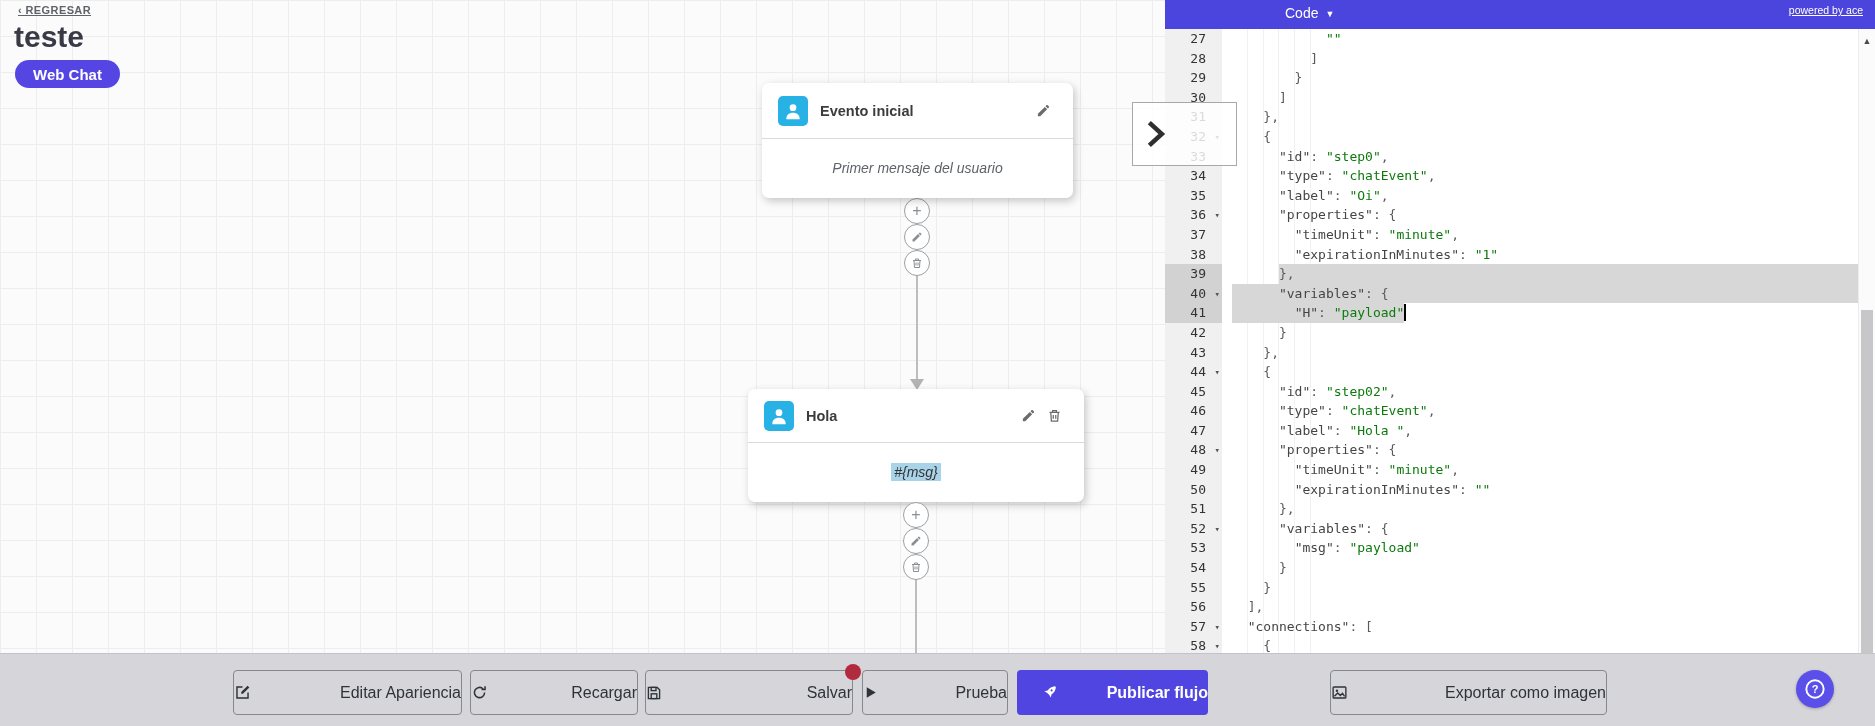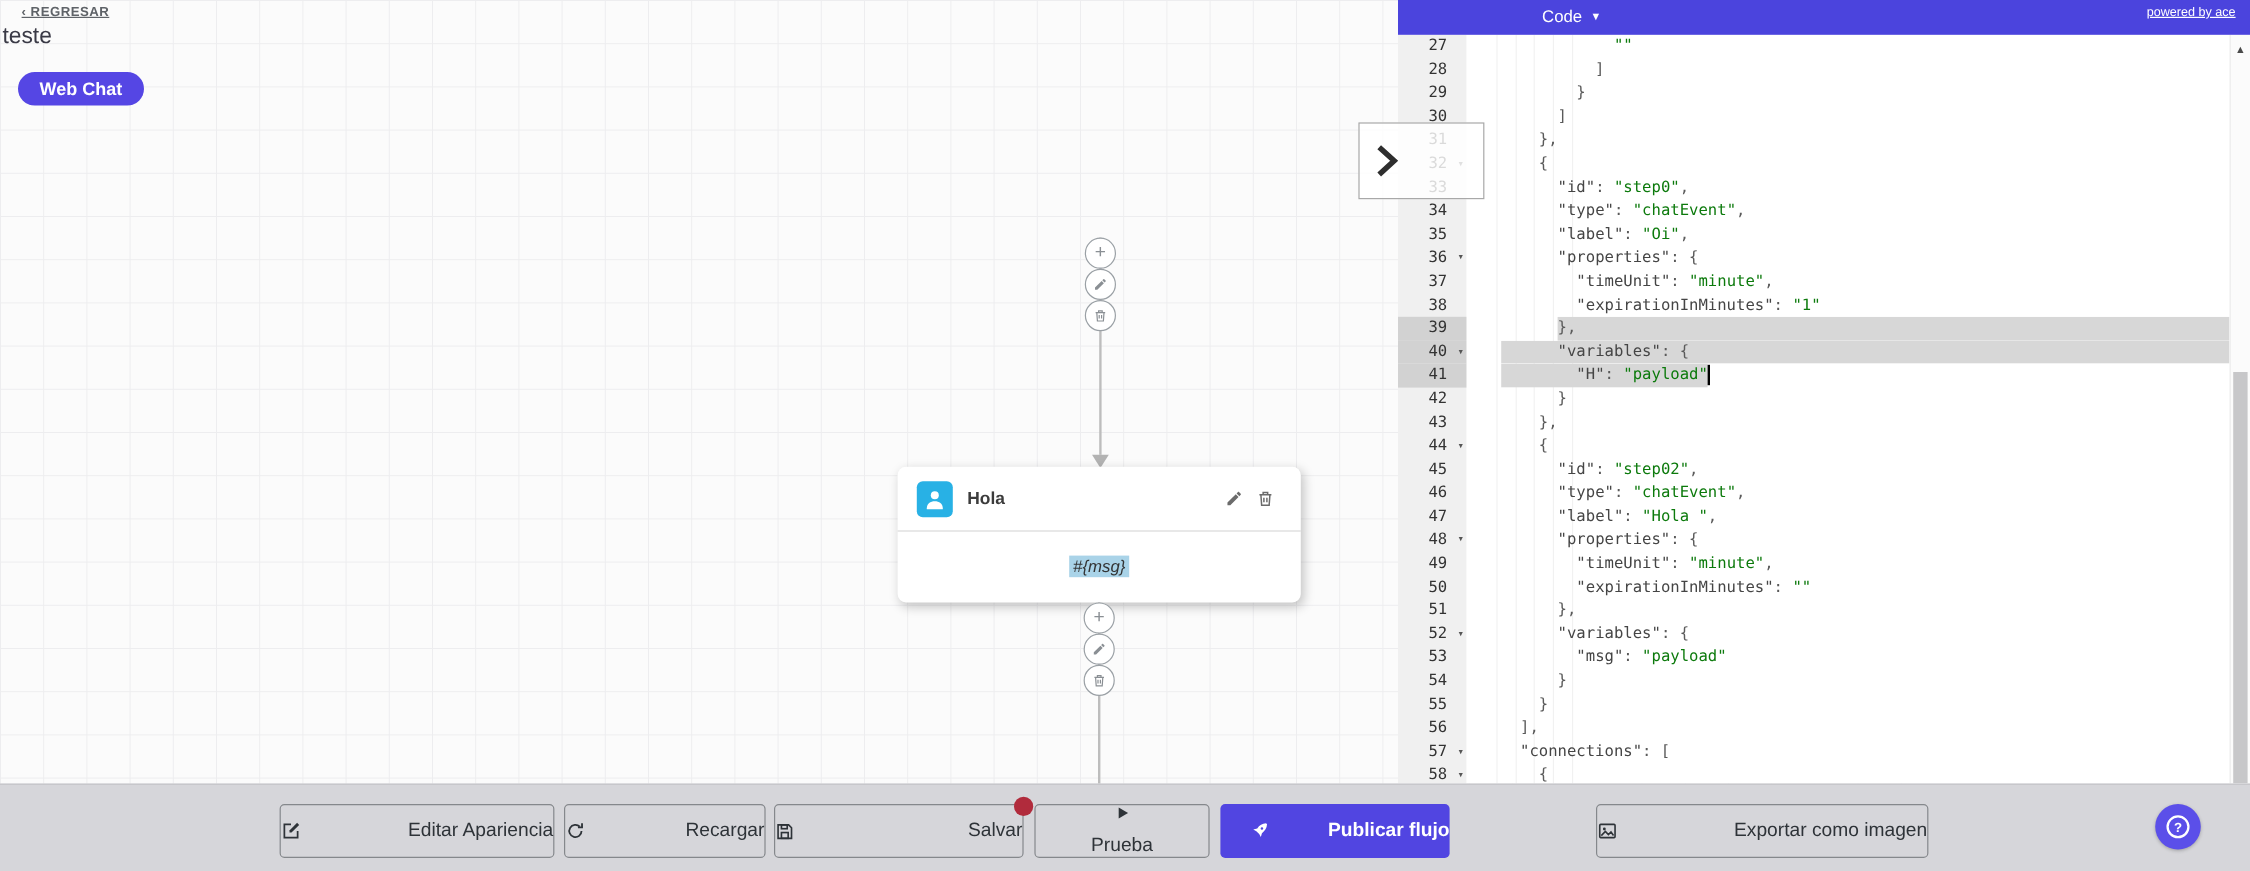--- a/index.html
+++ b/index.html
@@ -8,21 +8,21 @@
   .screen { position:relative; width:1875px; height:726px; overflow:hidden; }
 
   
   .canvas { position:absolute; left:0; top:0; width:1589px; height:653px;
     background-color:#fbfbfb;
     background-image:linear-gradient(#ededef 1px, transparent 1px),
                      linear-gradient(90deg, #ededef 1px, transparent 1px);
     background-size:36px 36px; }
   .back-link { position:absolute; left:18px; top:4px; font-size:11px; font-weight:bold;
     color:#5f6368; text-decoration:underline; letter-spacing:.4px; cursor:pointer; }
-  .flow-title { position:absolute; left:2px; top:20px; font-size:19px; font-weight:400; color:#3a3a46; }
+  .flow-title { position:absolute; left:14px; top:20px; font-size:30px; font-weight:700; color:#3a3a46; }
   .channel-badge { position:absolute; left:15px; top:60px; height:28px; padding:0 18px;
     background:var(--accent-badge); color:#fff; font-size:15px; font-weight:bold;
     border-radius:15px; display:flex; align-items:center; }
 
   
   .node { position:absolute; background:#fff; border-radius:7px;
     box-shadow:2px 3px 9px rgba(0,0,0,0.22); }
   .node1 { left:762px; top:83px; width:311px; height:115px; }
   .node2 { left:748px; top:389px; width:336px; height:113px; }
   .node-header { height:56px; display:flex; align-items:center; padding:0 16px;
@@ -56,21 +56,21 @@
   .editor-header { position:absolute; left:0; top:0; right:0; height:29px; background:var(--accent); }
   .mode-select { position:absolute; left:120px; top:5px; color:#fff; font-size:14px;
     cursor:pointer; display:flex; align-items:center; gap:7px; }
   .mode-caret { font-size:9px; margin-top:2px; }
   .powered { position:absolute; right:12px; top:4px; color:#fff; font-size:10.5px;
     font-weight:normal; text-decoration:underline; cursor:pointer; }
   .editor-body { position:absolute; left:0; top:29px; right:0; bottom:0; overflow:hidden; }
   .gutter-bg { position:absolute; left:0; top:0; bottom:0; width:57px; background:#f0f0f0; }
   .guides { position:absolute; top:0; bottom:0; width:1px; background:rgba(0,0,0,0.055); }
   .code-lines { position:absolute; left:0; top:0; right:17px; }
-  .crow { display:flex; height:19.6px; font:13px/19.6px "DejaVu Sans Mono", monospace;gap:19px; }
+  .crow { display:flex; height:19.6px; font:13px/19.6px "DejaVu Sans Mono", monospace; }
   .gcell { position:relative; width:57px; flex:0 0 auto; text-align:right;
     padding-right:16px; color:#333; }
   .gcell.gsel { background:#d2d2d2; }
   .fold { position:absolute; right:2px; top:1px; font-size:9px; color:#555; cursor:pointer; }
   .ctext { flex:1 1 auto; display:flex; padding-left:10px; overflow:hidden; }
   .pre { white-space:pre; color:#5a5a5a; }
   .grow { flex:1 1 auto; }
   .sel { background:var(--selection); }
   .tk { color:#454545; }
   .ts { color:#0c7a0c; }
@@ -84,21 +84,21 @@
   .sb-thumb { position:absolute; left:2px; right:2px; top:281px; bottom:0; background:#c7c7c9; cursor:pointer; }
 
   
   .toolbar { position:absolute; left:0; top:653px; width:1875px; height:73px;
     background:#d6d6da; border-top:1px solid #c4c4c8; }
   .tbtn { position:absolute; top:16px; height:45px; border:1px solid #85888c; border-radius:4px;
     background:transparent; display:flex; align-items:center; justify-content:space-between; gap:12px;
     font-size:16px; font-weight:500; color:#2e3338; cursor:pointer;
     font-family:"Liberation Sans", sans-serif; }
   .btn1 { left:233px; width:229px; } .btn2 { left:470px; width:168px; }
-  .btn3 { left:645px; width:208px; } .btn4 { left:862px; width:146px;flex-direction:column; }
+  .btn3 { left:645px; width:208px; } .btn4 { left:862px; width:146px; }
   .btn5 { left:1017px; width:191px; background:var(--accent-publish); border:none; color:#fff; font-weight:bold;padding-left:24px; }
   .btn6 { left:1330px; width:277px; }
   .red-dot { position:absolute; left:845px; top:10px; width:16px; height:16px;
     border-radius:50%; background:var(--red-dot); z-index:5; }
   .help-fab { position:absolute; left:1796px; top:16px; width:38px; height:38px; border-radius:50%;
     background:var(--accent-help); display:flex; align-items:center; justify-content:center;
     cursor:pointer; box-shadow:0 1px 3px rgba(0,0,0,0.25); }
 </style>
 </head>
 <body>
@@ -119,20 +119,41 @@
       <svg width="12" height="12" viewBox="0 0 24 24">
           <path d="M3 17.2V21h3.8L17.8 9.9l-3.7-3.7L3 17.2zM20.7 7c.4-.4.4-1 0-1.4l-2.3-2.3c-.4-.4-1-.4-1.4 0l-1.8 1.8 3.7 3.7L20.7 7z" fill="#8a8f94"></path>
         </svg>
     </div>
     <div class="chain-btn" style="left:904px; top:250px;">
       <svg width="12" height="12" viewBox="0 0 24 24" fill="none" stroke="#8a8f94" stroke-width="2">
           <path d="M4 7h16M9 7V4h6v3M6 7l1 14h10l1-14M10 11v6M14 11v6"></path>
         </svg>
     </div>
 
+    <div class="node node1">
+      <div class="node-header">
+        <div class="node-icon">
+          <svg width="20" height="20" viewBox="0 0 24 24">
+              <circle cx="12" cy="8" r="4" fill="#fff"></circle>
+              <path d="M4 21c0-4.5 3.6-7 8-7s8 2.5 8 7v1H4z" fill="#fff"></path>
+            </svg>
+        </div>
+        <div class="node-title">Evento inicial</div>
+        <div class="node-actions">
+          <span class="act">
+            <svg width="15" height="15" viewBox="0 0 24 24">
+                <path d="M3 17.2V21h3.8L17.8 9.9l-3.7-3.7L3 17.2zM20.7 7c.4-.4.4-1 0-1.4l-2.3-2.3c-.4-.4-1-.4-1.4 0l-1.8 1.8 3.7 3.7L20.7 7z" fill="#6b6b6b"></path>
+              </svg>
+          </span>
+        </div>
+      </div>
+      <div class="node-body">
+        <span>Primer mensaje del usuario</span>
+      </div>
+    </div>
 
     <div class="node node2">
       <div class="node-header" style="height:54px;">
         <div class="node-icon">
           <svg width="20" height="20" viewBox="0 0 24 24">
               <circle cx="12" cy="8" r="4" fill="#fff"></circle>
               <path d="M4 21c0-4.5 3.6-7 8-7s8 2.5 8 7v1H4z" fill="#fff"></path>
             </svg>
         </div>
         <div class="node-title">Hola</div>

